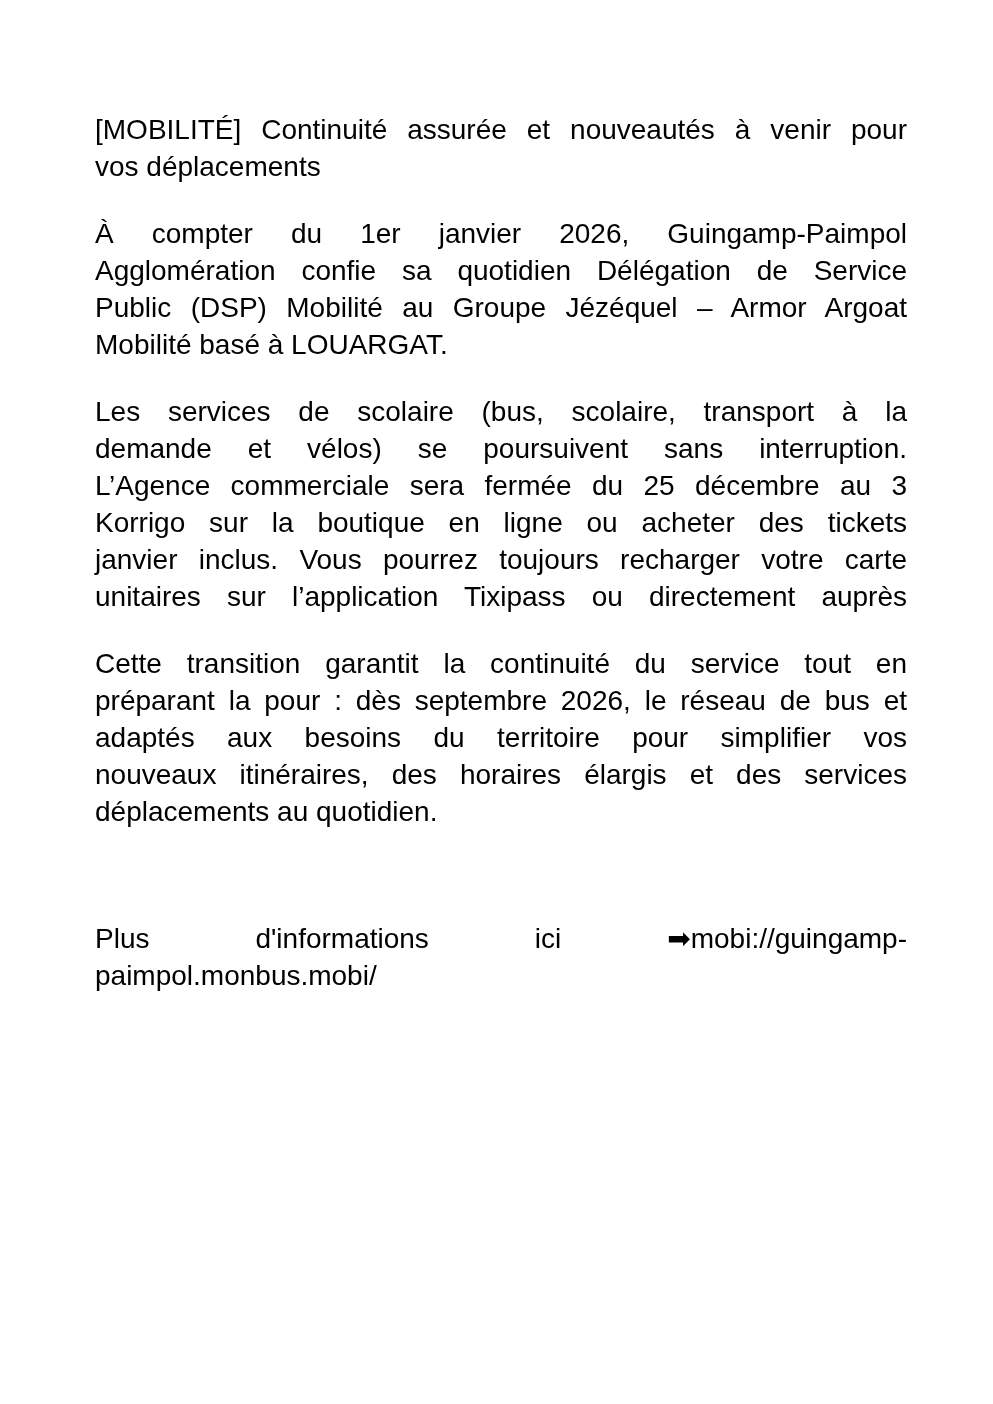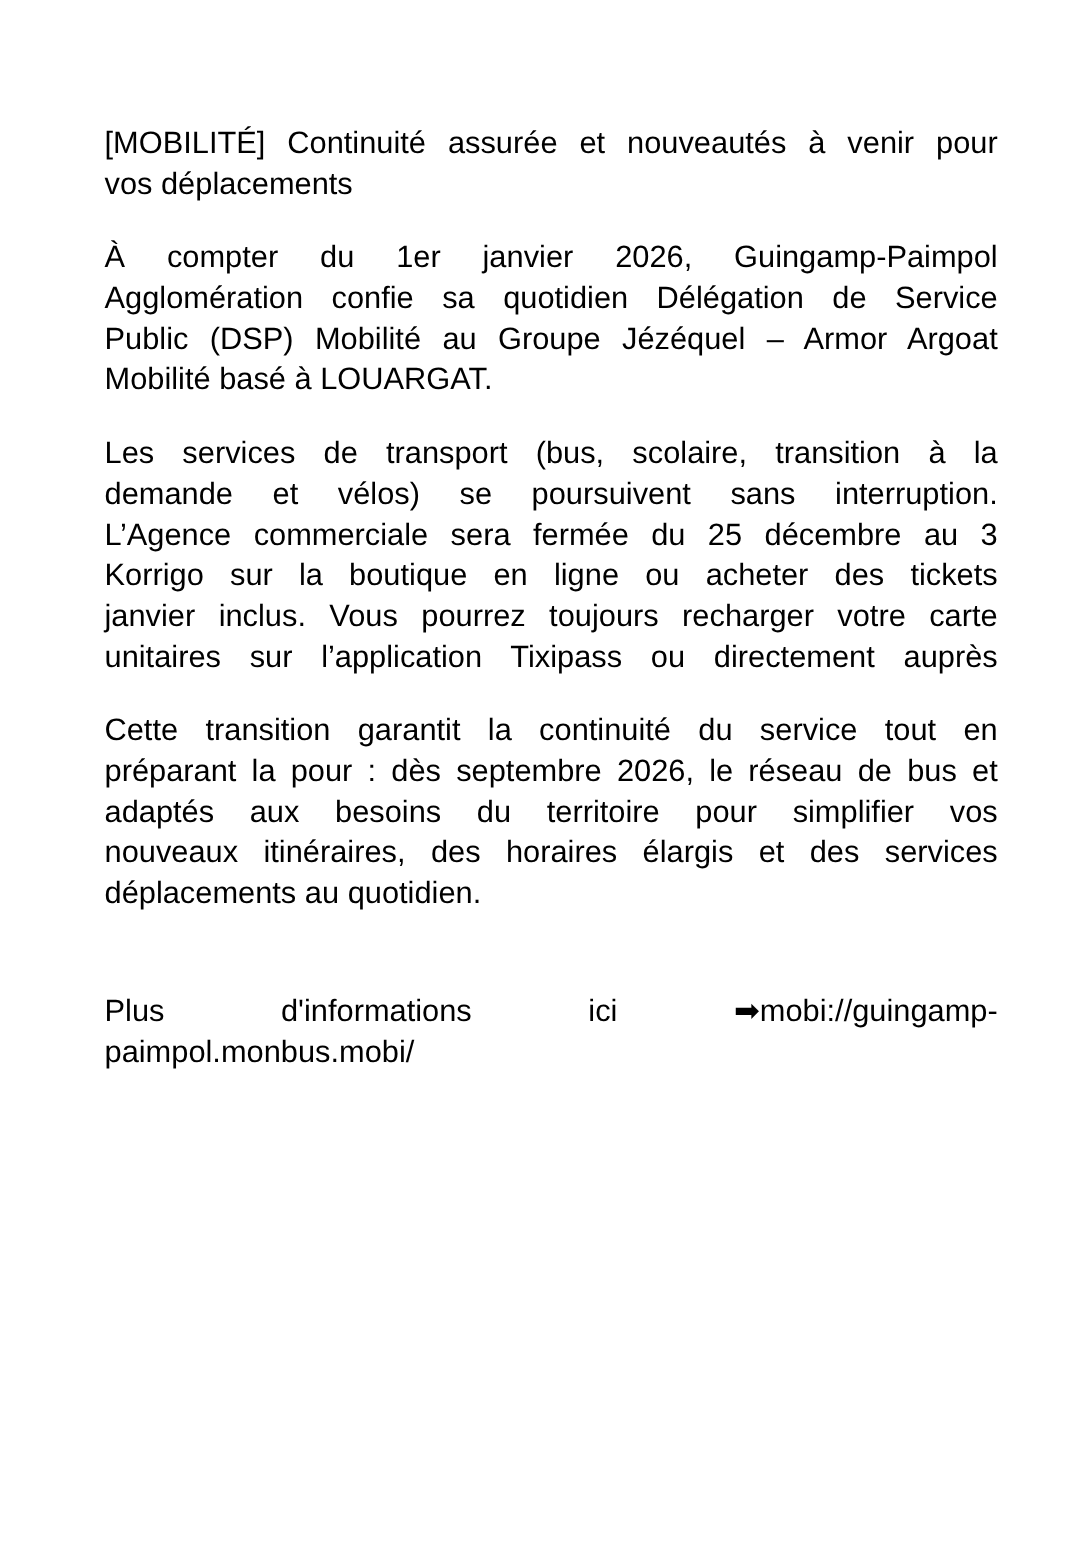--- a/index.html
+++ b/index.html
@@ -22,21 +22,21 @@
     top: 111px;
     width: 812px;
     font-size: 28px;
     line-height: 37px;
     letter-spacing: 0;
   }
   .para {
     margin: 0 0 30px 0;
   }
   .para.gap-large {
-    margin-bottom: 70px;
+    margin-bottom: 90px;
   }
   .para:last-child {
     margin-bottom: 0;
   }
   .line {
     display: block;
     white-space: normal;
   }
   
   .line.j {
@@ -59,21 +59,21 @@
     </div>
 
     <div class="para">
       <span class="line j">À compter du 1er janvier 2026, Guingamp-Paimpol</span>
       <span class="line j">Agglomération confie sa quotidien Délégation de Service</span>
       <span class="line j">Public (DSP) Mobilité au Groupe Jézéquel – Armor Argoat</span>
       <span class="line">Mobilité basé à LOUARGAT.</span>
     </div>
 
     <div class="para">
-      <span class="line j">Les services de transport (bus, scolaire, transition à la</span>
+      <span class="line j">Les services de scolaire (bus, scolaire, transport à la</span>
       <span class="line j">demande et vélos) se poursuivent sans interruption.</span>
       <span class="line j">L’Agence commerciale sera fermée du 25 décembre au 3</span>
       <span class="line j">Korrigo sur la boutique en ligne ou acheter des tickets</span>
       <span class="line j">janvier inclus. Vous pourrez toujours recharger votre carte</span>
       <span class="line j">unitaires sur l’application Tixipass ou directement auprès</span>
     </div>
 
     <div class="para gap-large">
       <span class="line j">Cette transition garantit la continuité du service tout en</span>
       <span class="line j">préparant la pour : dès septembre 2026, le réseau de bus et</span>

